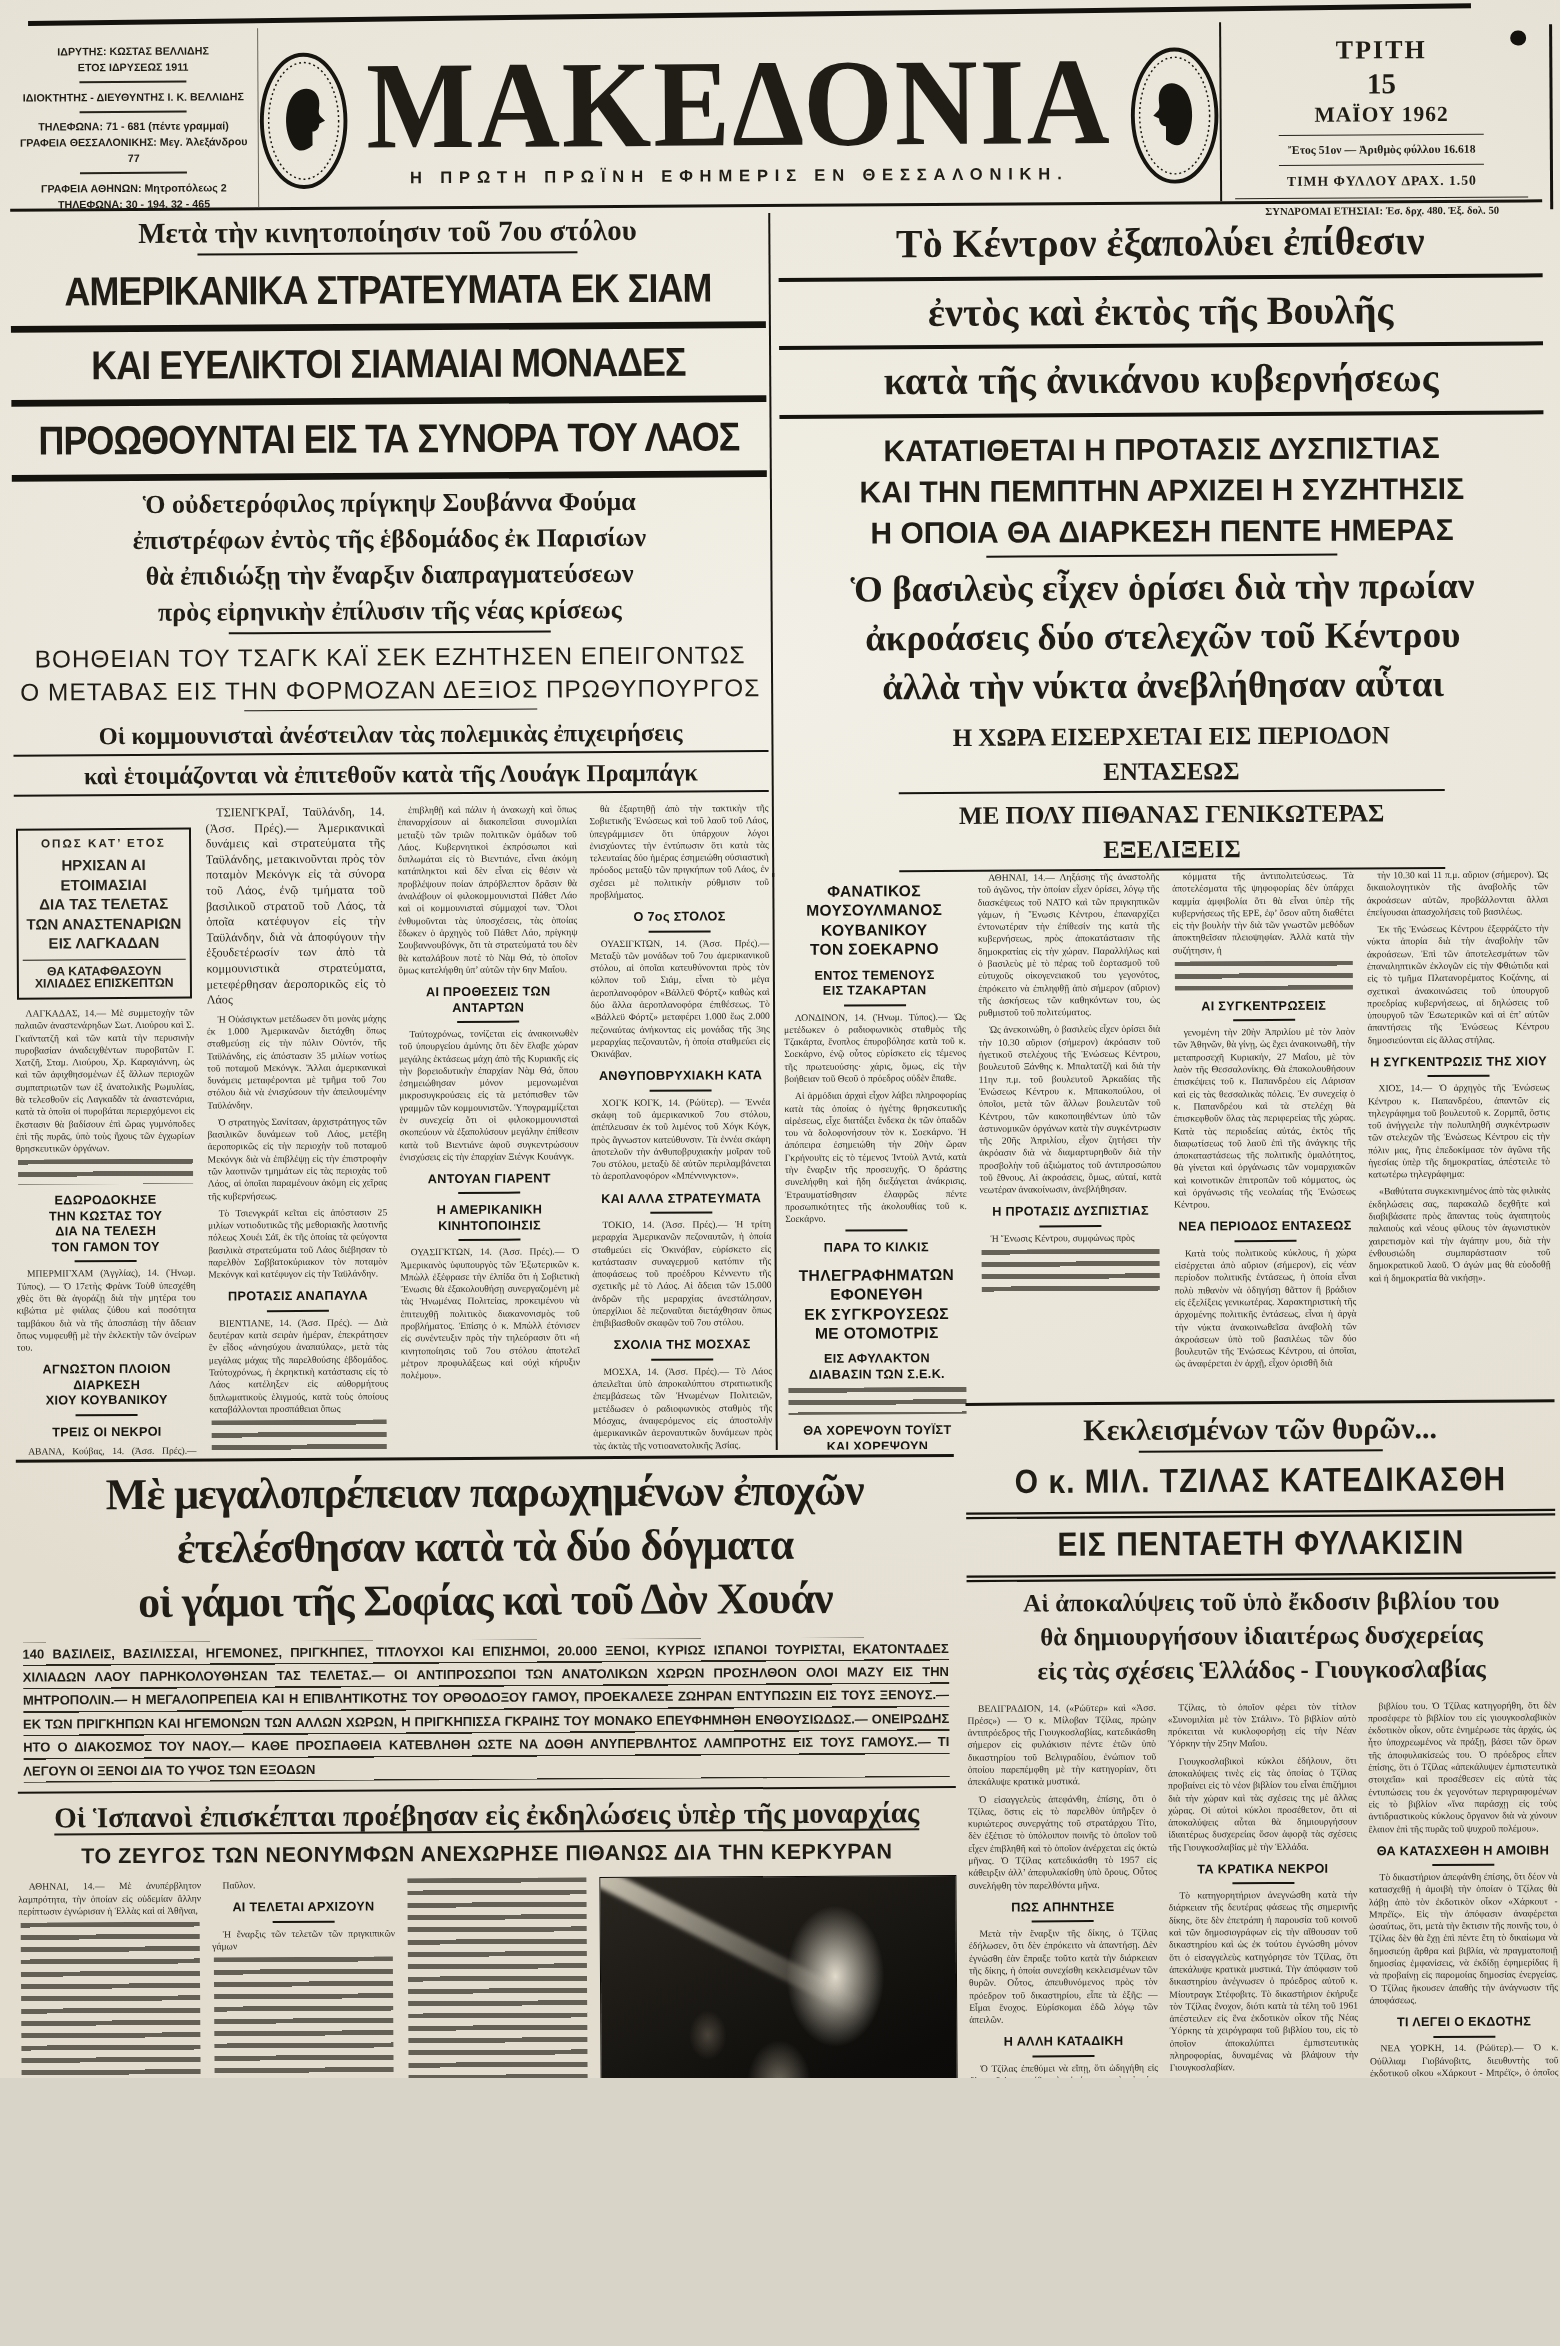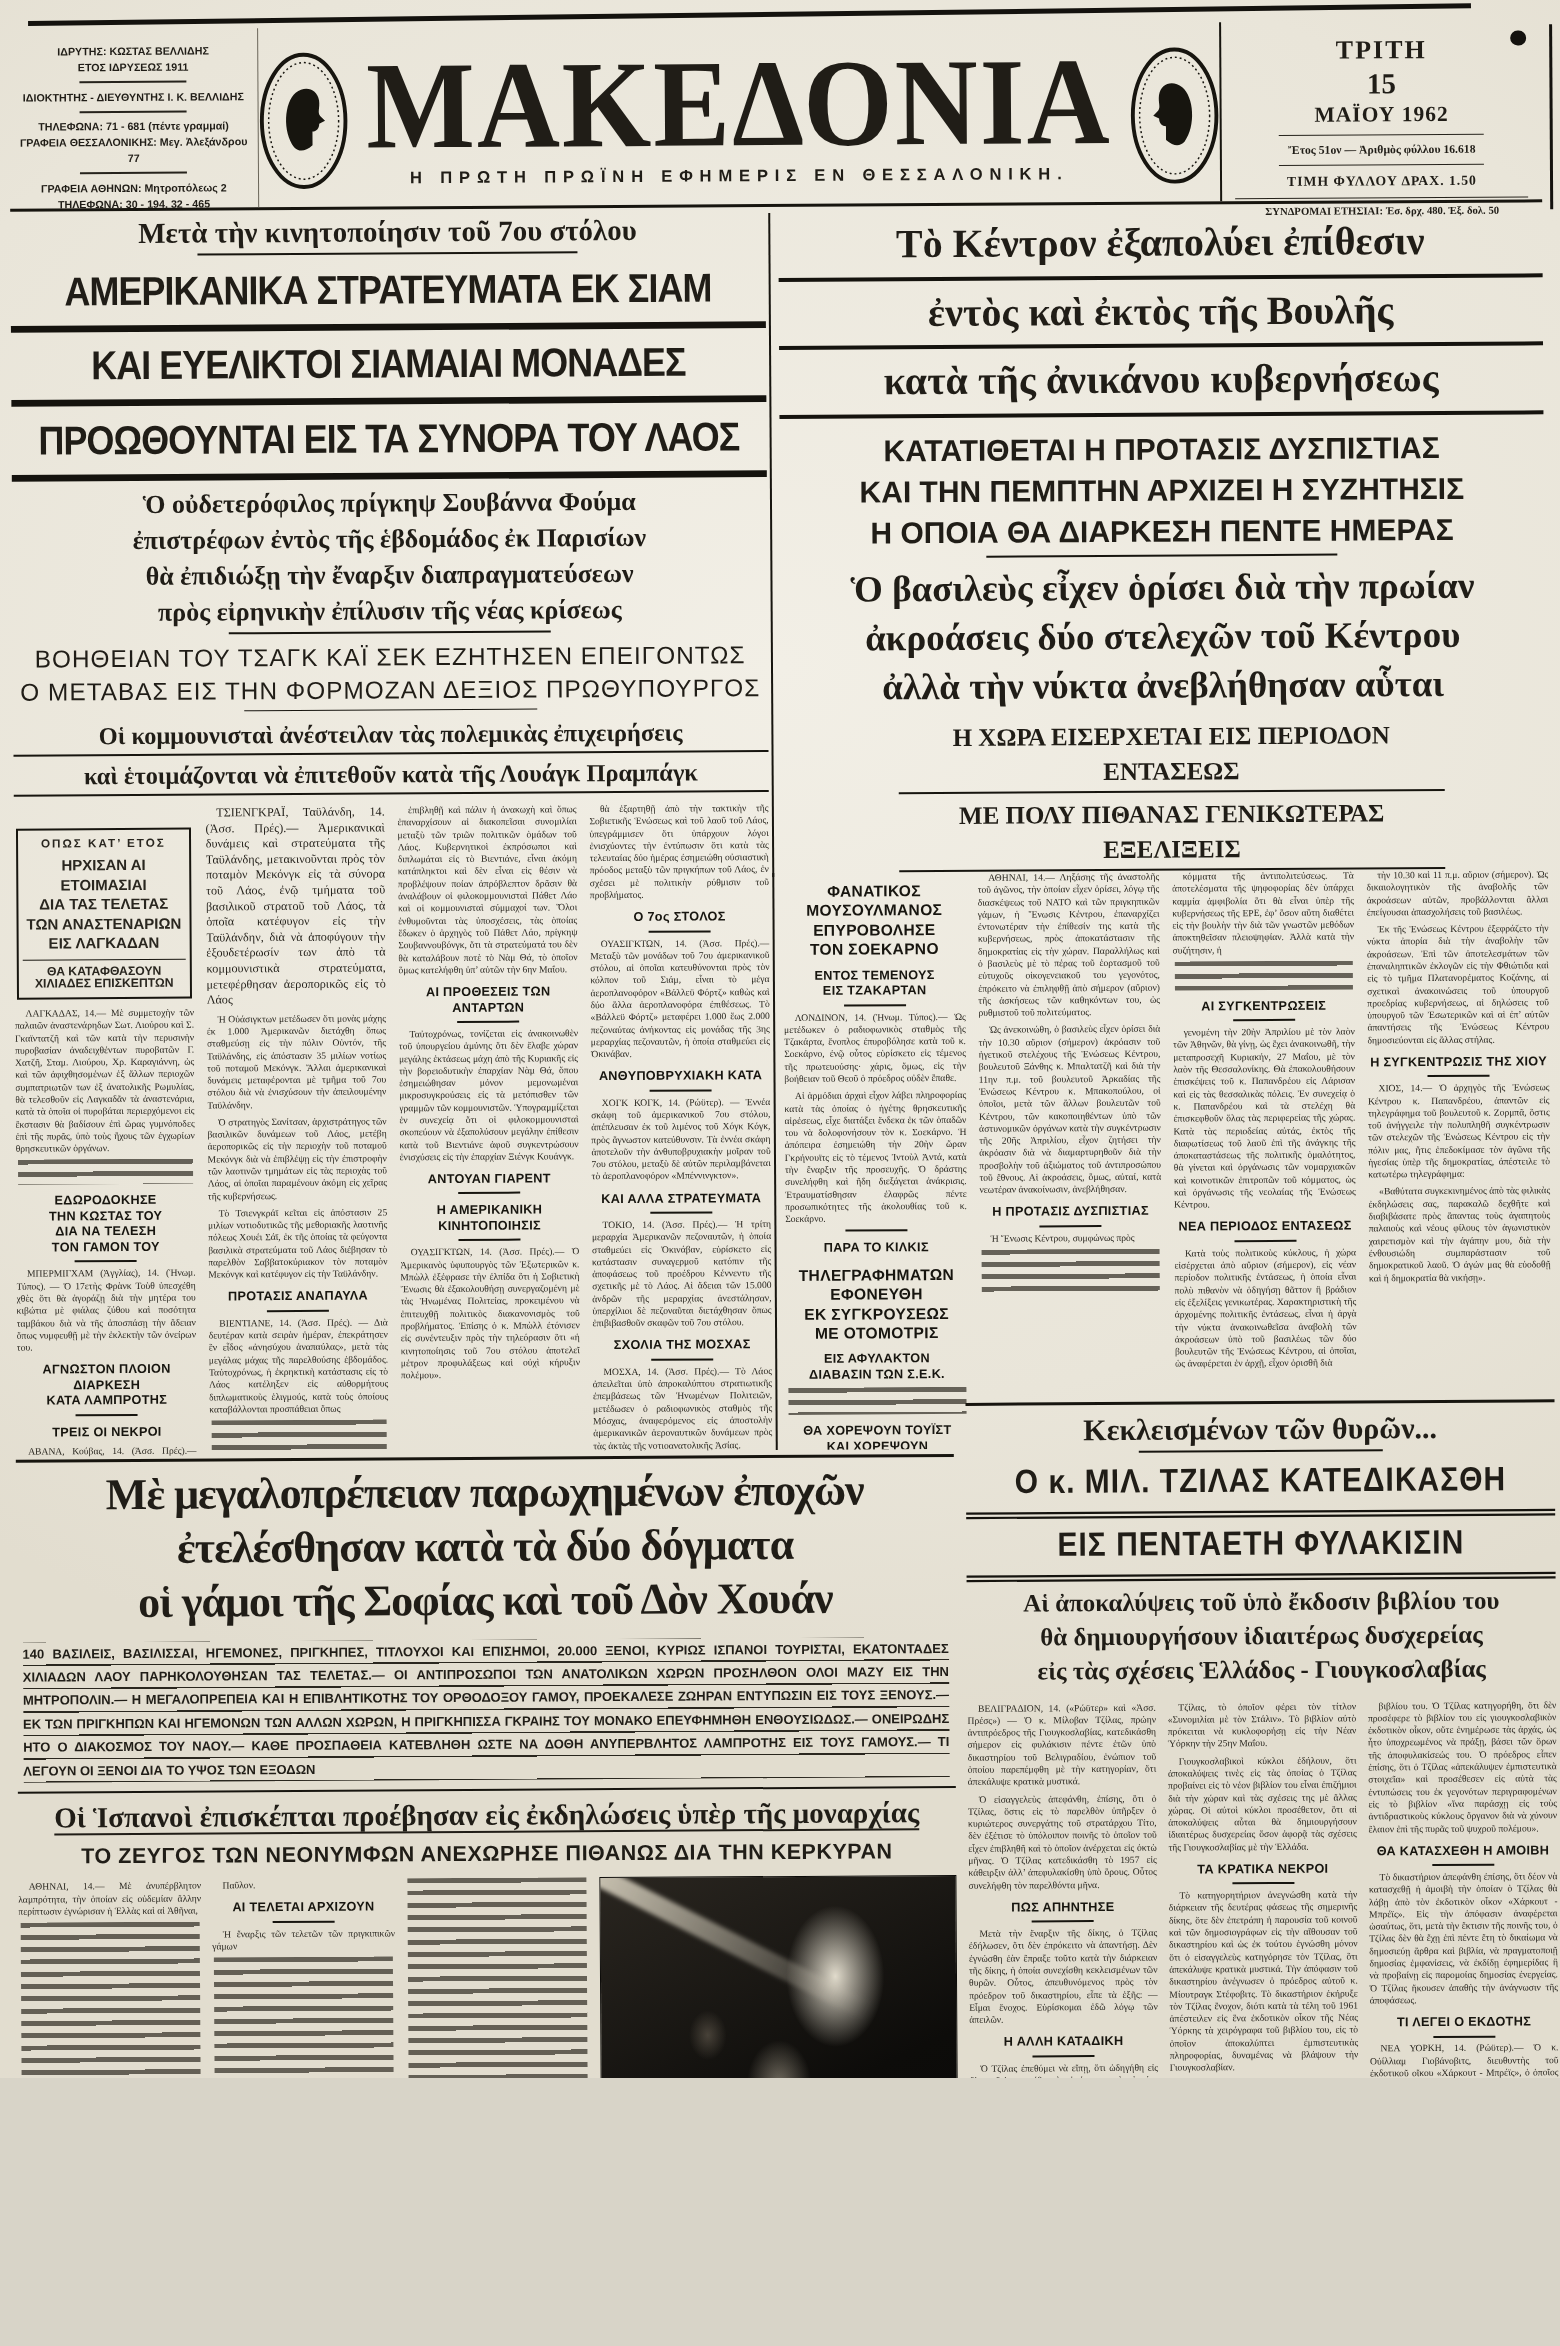--- a/index.html
+++ b/index.html
@@ -233,21 +233,21 @@
               <div>ΔΙΑ ΝΑ ΤΕΛΕΣΗ</div>
               <div>ΤΟΝ ΓΑΜΟΝ ΤΟΥ</div>
             </div>
       </div>
       <div class="bar"></div>
       <p>ΜΠΕΡΜΙΓΧΑΜ (Ἀγγλίας), 14. (Ἡνωμ. Τύπος). — Ὁ 17ετὴς Φρὰνκ Τοὺθ ὑπεσχέθη χθὲς ὅτι θὰ ἀγοράζῃ διὰ τὴν μητέρα του κιβώτια μὲ φιάλας ζύθου καὶ ποσότητα ταμβάκου διὰ νὰ τῆς ἀποσπάσῃ τὴν ἄδειαν ὅπως νυμφευθῇ μὲ τὴν ἐκλεκτὴν τῶν ὀνείρων του.</p>
       <div class="ch">
         <div>
               <div>ΑΓΝΩΣΤΟΝ ΠΛΟΙΟΝ</div>
               <div>ΔΙΑΡΚΕΣΗ</div>
-              <div>ΚΑΤΑ ΛΑΜΠΡΟΤΗΣ</div>
+              <div>ΧΙΟΥ ΚΟΥΒΑΝΙΚΟΥ</div>
             </div>
       </div>
       <div class="bar"></div>
       <div class="ch">ΤΡΕΙΣ ΟΙ ΝΕΚΡΟΙ</div>
       <p>ΑΒΑΝΑ, Κούβας, 14. (Ἀσσ. Πρές).— Ἀγνώστου ἐθνικότητος πλοῖον ἐπετέθη ἐναντίον κουβανικοῦ ἐλαφροῦ περιπολικοῦ σκάφους ἀργὰ χθὲς μὲ ἀποτέλεσμα νὰ φονευθοῦν τρία ἐκ τῶν μελῶν του καὶ νὰ τραυματισθοῦν ἕτερα πέντε. Τὸ κυβερνητικὸν ἀνακοινωθὲν διατείνεται ὅτι ἡ ἐπίθεσις εἶναι ἔργον ὀργάνων τῆς κεντρικῆς ὑπηρεσίας πληροφοριῶν καὶ τῆς ἰμπεριαλιστικῆς κυβερνήσεως τῶν Ἡνωμένων Πολιτειῶν.</p>
     </div>
     <div class="col">
       <p class="lede">ΤΣΙΕΝΓΚΡΑΪ, Ταϋλάνδη, 14. (Ἀσσ. Πρές).— Ἀμερικανικαὶ δυνάμεις καὶ στρατεύματα τῆς Ταϋλάνδης, μετακινοῦνται πρὸς τὸν ποταμὸν Μεκόνγκ εἰς τὰ σύνορα τοῦ Λάος, ἐνῷ τμήματα τοῦ βασιλικοῦ στρατοῦ τοῦ Λάος, τὰ ὁποῖα κατέφυγον εἰς τὴν Ταϋλάνδην, διὰ νὰ ἀποφύγουν τὴν ἐξουδετέρωσίν των ἀπὸ τὰ κομμουνιστικὰ στρατεύματα, μετεφέρθησαν ἀεροπορικῶς εἰς τὸ Λάος</p>
       <p>Ἡ Οὐάσιγκτων μετέδωσεν ὅτι μονὰς μάχης ἐκ 1.000 Ἀμερικανῶν διετάχθη ὅπως σταθμεύσῃ εἰς τὴν πόλιν Οὑντόν, τῆς Ταϋλάνδης, εἰς ἀπόστασιν 35 μιλίων νοτίως τοῦ ποταμοῦ Μεκόνγκ. Ἄλλαι ἀμερικανικαὶ δυνάμεις μεταφέρονται μὲ τμῆμα τοῦ 7ου στόλου διὰ νὰ ἐνισχύσουν τὴν ἀπειλουμένην Ταϋλάνδην.</p>
       <p>Ὁ στρατηγὸς Σανίτσαν, ἀρχιστράτηγος τῶν βασιλικῶν δυνάμεων τοῦ Λάος, μετέβη ἀεροπορικῶς εἰς τὴν περιοχὴν τοῦ ποταμοῦ Μεκόνγκ διὰ νὰ ἐπιβλέψῃ εἰς τὴν ἐπιστροφὴν τῶν λαοτινῶν τμημάτων εἰς τὰς περιοχὰς τοῦ Λάος, αἱ ὁποῖαι παραμένουν ἀκόμη εἰς χεῖρας τῆς κυβερνήσεως.</p>
@@ -285,21 +285,21 @@
       <div class="cont-note">ΣΥΝΕΧΕΙΑ ΤΗΛΕΓΡΑΦΗΜΑΤΩΝ ΕΙΣ ΤΗΝ 6ην ΣΕΛΙΔΑ</div>
     </div>
   </section>
 
   <section class="bodyR">
     <div class="col">
       <div class="ch ch-big">
         <div>
               <div>ΦΑΝΑΤΙΚΟΣ</div>
               <div>ΜΟΥΣΟΥΛΜΑΝΟΣ</div>
-              <div>ΕΠΥΡΟΒΟΛΗΣΕ</div>
+              <div>ΚΟΥΒΑΝΙΚΟΥ</div>
               <div>ΤΟΝ ΣΟΕΚΑΡΝΟ</div>
             </div>
       </div>
       <div class="ch">
         <div>
               <div>ΕΝΤΟΣ ΤΕΜΕΝΟΥΣ</div>
               <div>ΕΙΣ ΤΖΑΚΑΡΤΑΝ</div>
             </div>
       </div>
       <div class="bar"></div>

